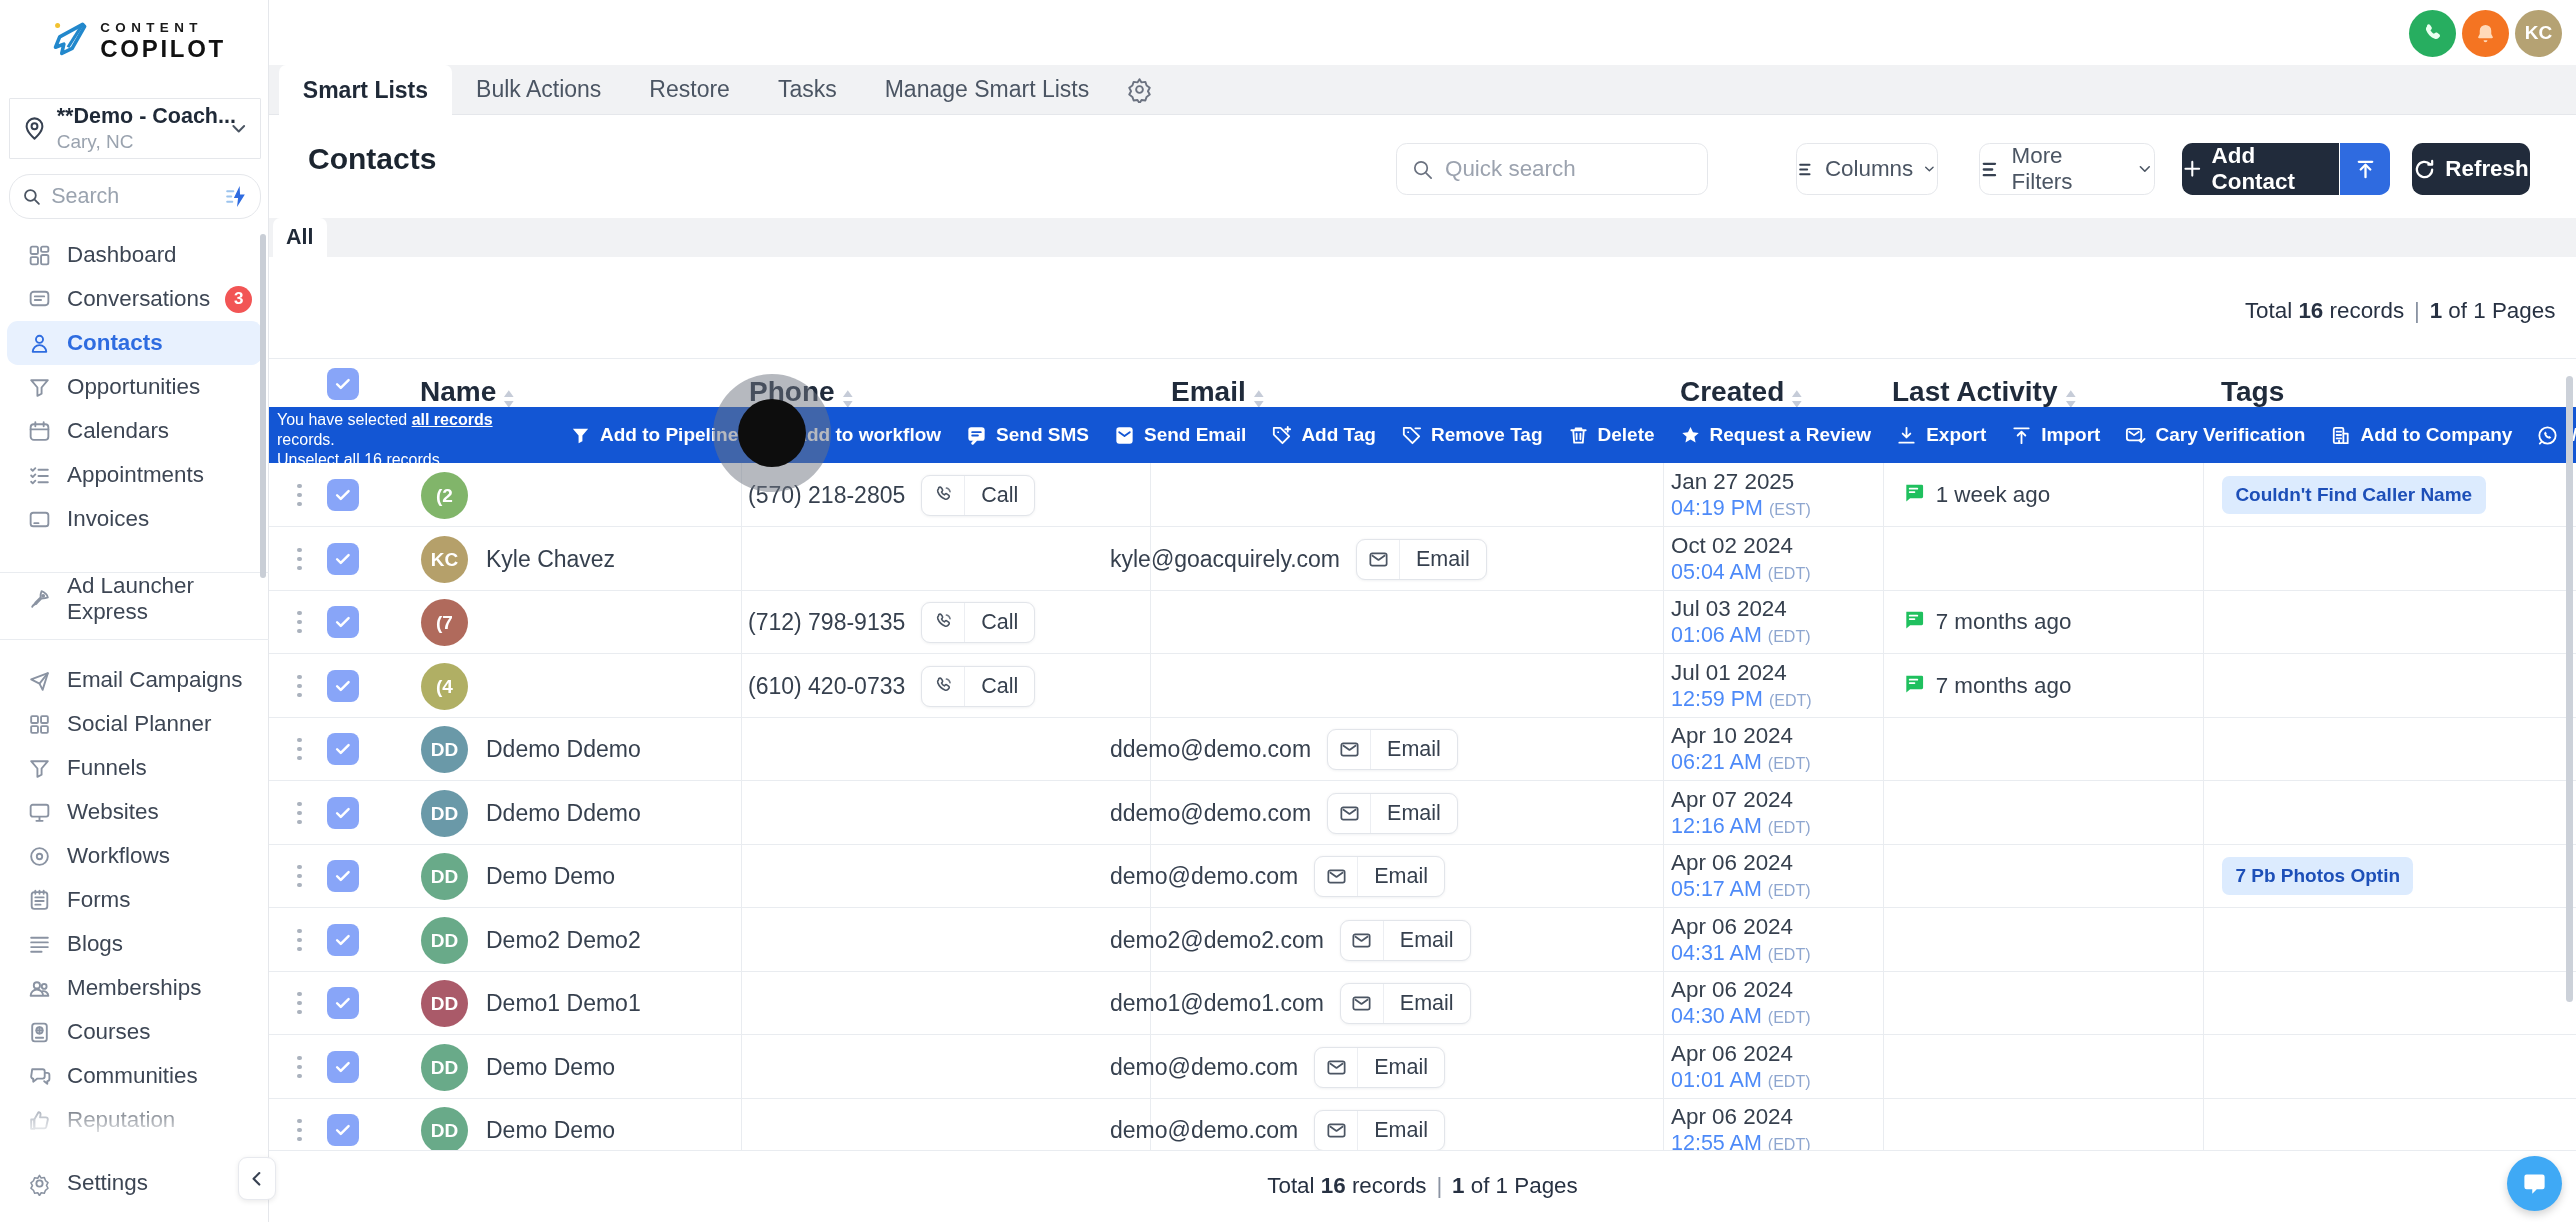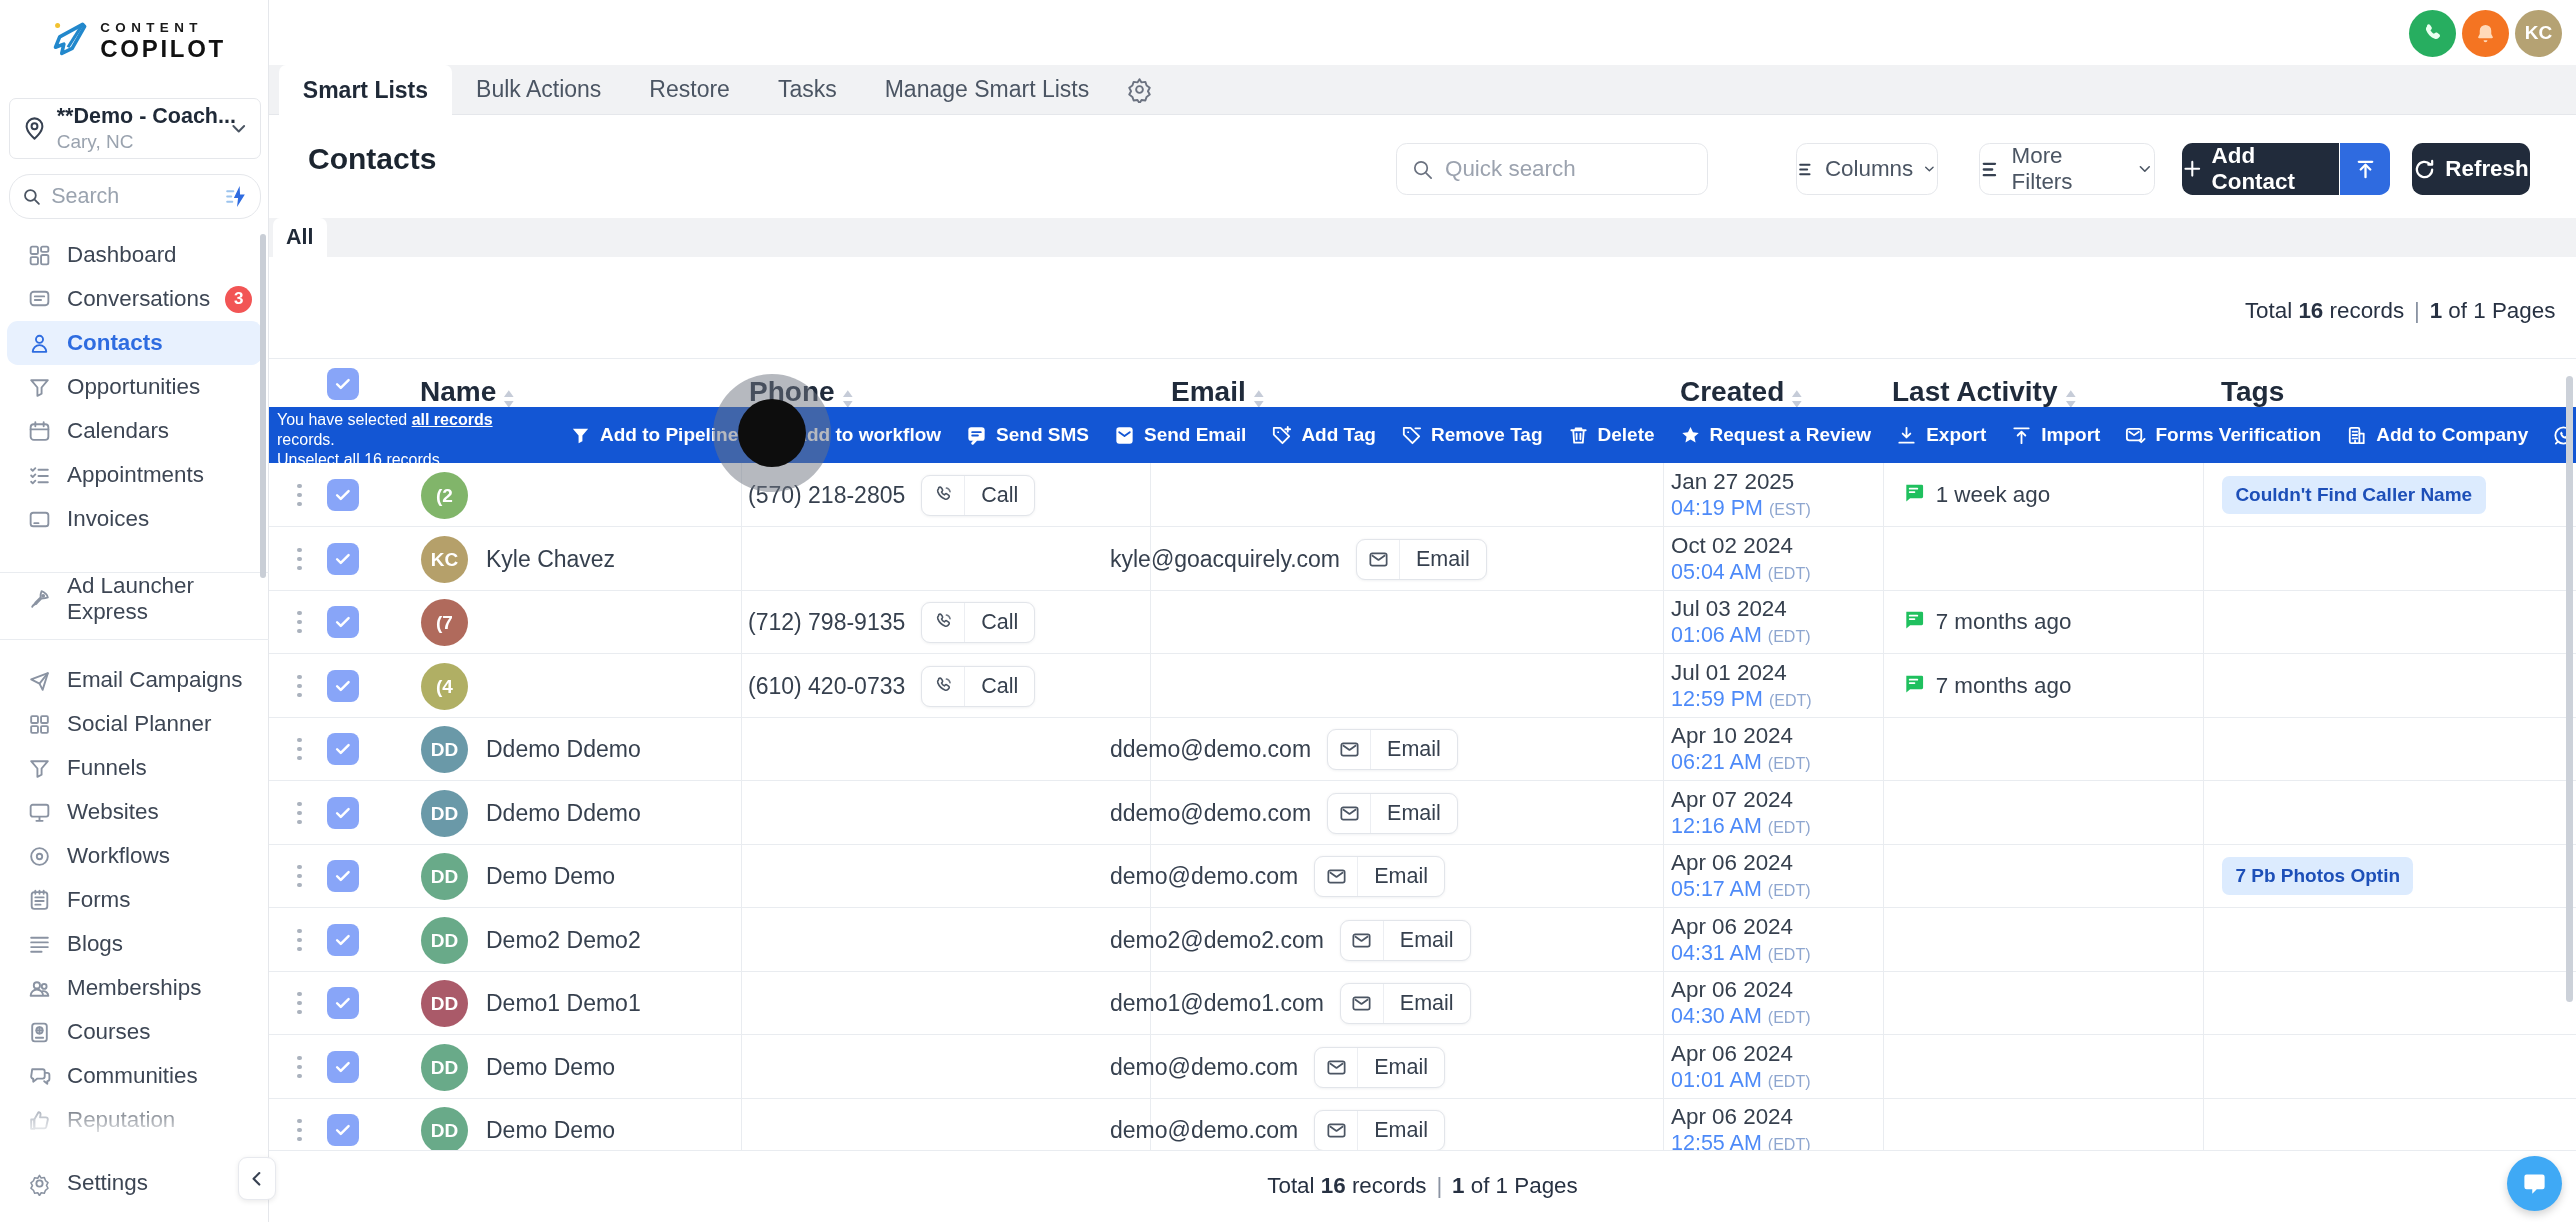--- a/index.html
+++ b/index.html
@@ -7,21 +7,21 @@
   body { font-family:"Liberation Sans","DejaVu Sans",sans-serif; color:#36404e; }
   #app { position:relative; width:2576px; height:1223px; overflow:hidden; background:#fff; }
   b { font-weight:700; }
 
   
   #sidebar { position:absolute; left:0; top:0; width:269px; height:1223px; background:#fff; border-right:0.9px solid #e5e7eb; z-index:20; }
   .logo-wrap { position:absolute; top:16px; left:0; width:269px; display:flex; justify-content:center; align-items:center; gap:7.2px; }
   .logo-text { line-height:1; }
   .logo-l1 { font-size:13.4px; letter-spacing:5.4px; font-weight:700; color:#1a1a1a; }
   .logo-l2 { font-size:24px; letter-spacing:2.7px; font-weight:800; color:#111; margin-top:2.7px; }
-  .loc-card { position:absolute; left:9px; top:98px; width:252px; height:61px; border:0.9px solid #e5e7eb; border-radius:7px; background:#fff; display:flex; align-items:center; padding:0 10.7px; gap:9px; cursor:pointer; }
+  .loc-card { position:absolute; left:9px; top:98px; width:252px; height:61px; border:0.9px solid #e5e7eb; border-radius:1px; background:#fff; display:flex; align-items:center; padding:0 10.7px; gap:9px; cursor:pointer; }
   .loc-texts { flex:1; min-width:0; }
   .loc-name { font-size:21.5px; font-weight:600; color:#1f2937; white-space:nowrap; }
   .loc-city { font-size:19px; color:#9aa3af; margin-top:1.8px; }
   .side-search { position:absolute; left:9px; top:174px; width:252px; height:45px; border:0.9px solid #e5e7eb; border-radius:21px; background:#fff; display:flex; align-items:center; padding:0 10.7px; gap:9px; }
   .side-search .ph { flex:1; font-size:21.5px; color:#9aa3af; }
   .nav { position:absolute; left:0; width:269px; }
   #nav1 { top:233px; }
   #adrow { position:absolute; top:577px; left:0; width:269px; }
   #nav2 { top:658px; }
   .nav-item { height:44px; display:flex; align-items:center; gap:15px; padding-left:27px; padding-right:9px; font-size:22.4px; color:#3d4654; cursor:pointer; }
@@ -562,21 +562,21 @@
               <path d="M12 20V8M8 12l4-4 4 4"></path>
               <path d="M4.5 4.5h15"></path>
             </svg></span>
           <span>Import</span>
         </span>
         <span class="act">
           <span class="ai"><svg viewBox="0 0 24 24">
               <rect x="3" y="5" width="15" height="12" rx="2.5"></rect>
               <path d="M5.5 8l5 3.6 5-3.6M16 17l2 2 3.5-3.5"></path>
             </svg></span>
-          <span>Forms Verification</span>
+          <span>Cary Verification</span>
         </span>
         <span class="act">
           <span class="ai"><svg viewBox="0 0 24 24">
               <rect x="5" y="4" width="10" height="16" rx="1.5"></rect>
               <path d="M15 10h4.5v10H15M8 8h1.6M11 8h1.6M8 11.5h1.6M11 11.5h1.6M8 15h1.6M11 15h1.6M10.5 17.5V20"></path>
             </svg></span>
           <span>Add to Company</span>
         </span>
         <span class="act">
           <span class="ai"><svg viewBox="0 0 24 24">

